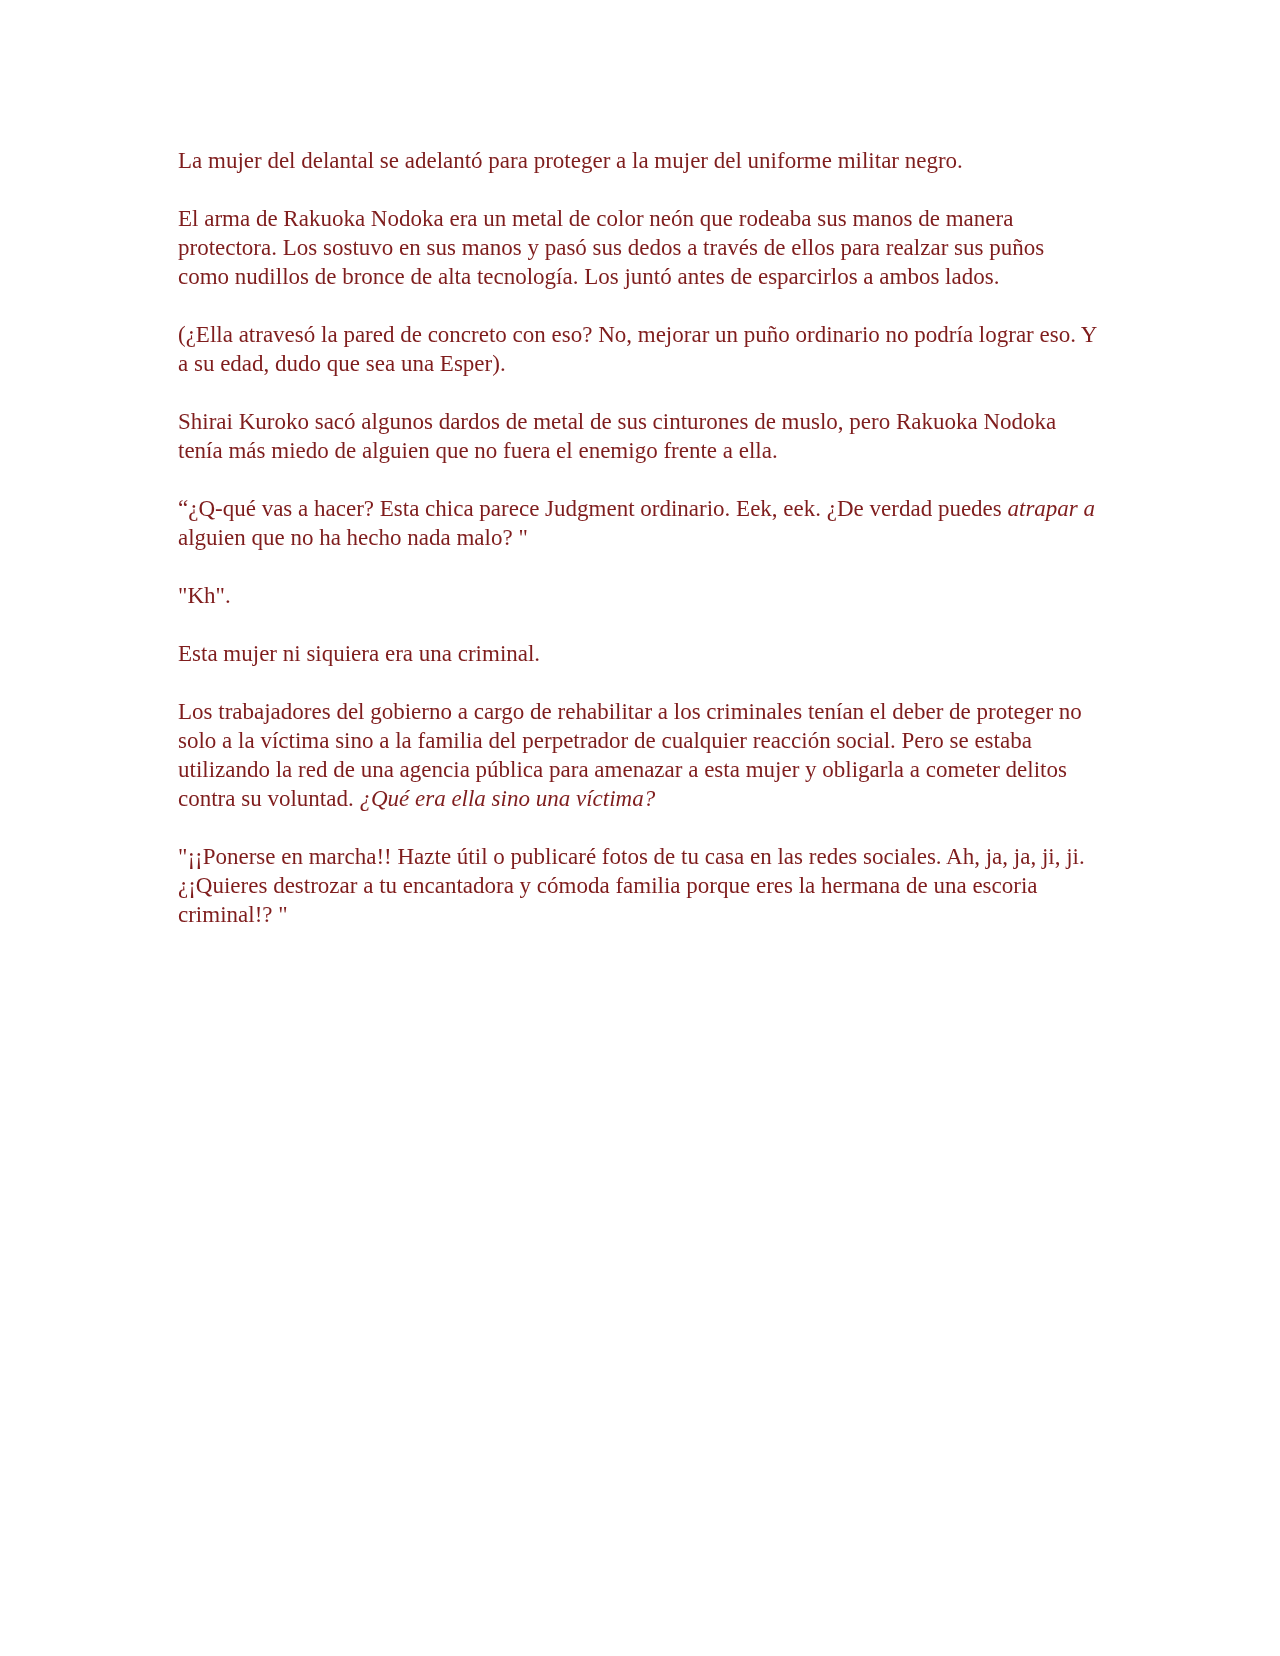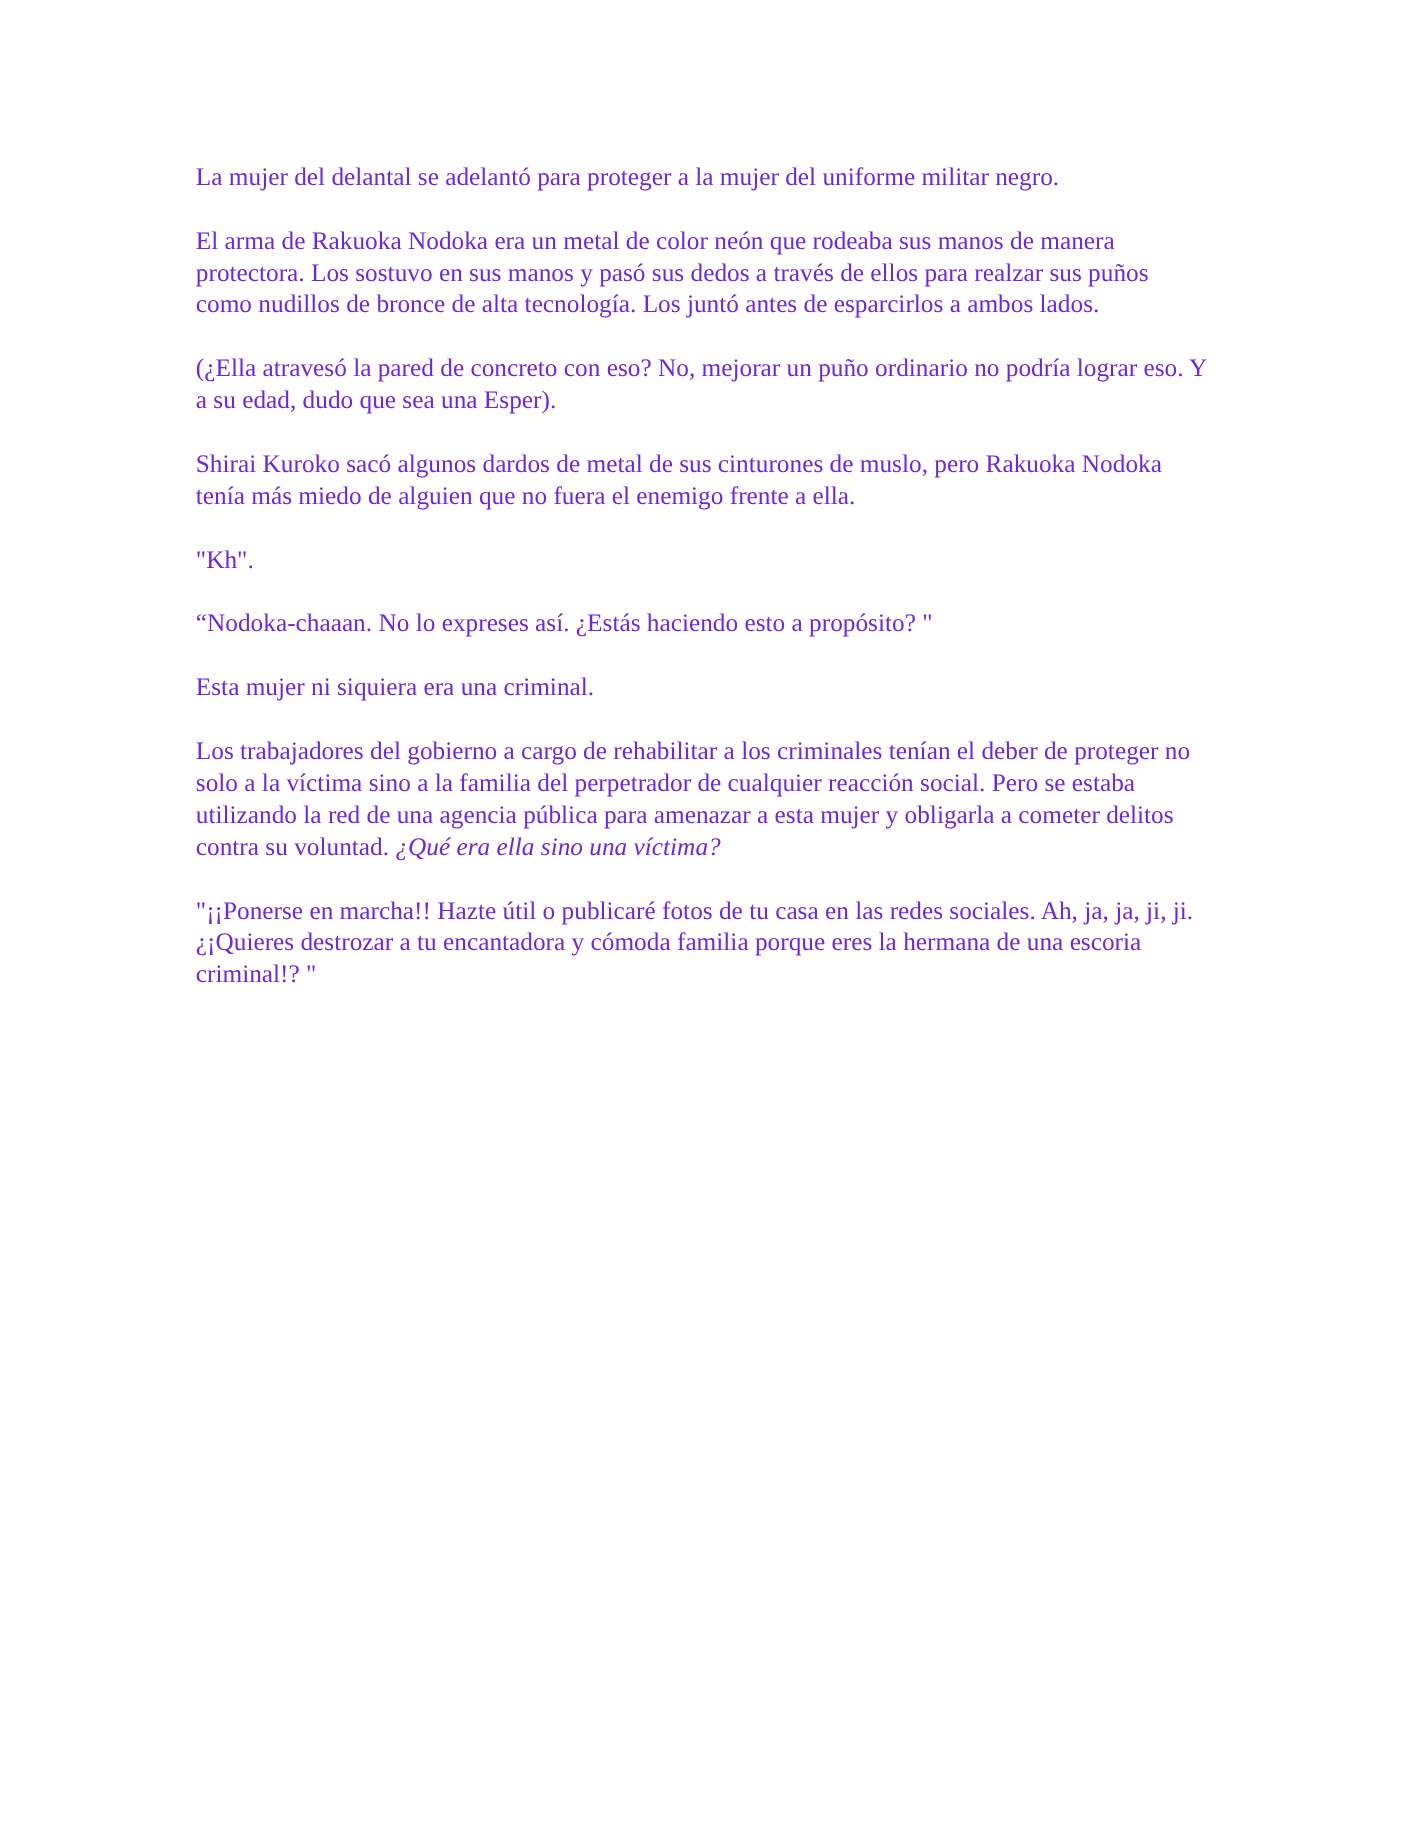--- a/index.html
+++ b/index.html
@@ -5,31 +5,31 @@
   html, body { margin: 0; padding: 0; background: #ffffff; }
   body { width: 1280px; height: 1656px; position: relative; overflow: hidden; }
   .page {
     position: absolute;
     left: 178px;
     top: 146px;
     width: 920px;
     font-family: "Liberation Serif", serif;
     font-size: 23px;
     line-height: 29px;
-    color: #6d28d9;
+    color: #7f1d1d;
   }
   .para { margin: 0 0 29px 0; }
   .ital { font-style: italic; }
 </style>
 </head>
 <body>
 
 <div class="page">
   <p class="para"><span>La mujer del delantal se adelantó para proteger a la mujer del uniforme militar negro.</span></p>
   <p class="para"><span>El arma de Rakuoka Nodoka era un metal de color neón que rodeaba sus manos de manera protectora. Los sostuvo en sus manos y pasó sus dedos a través de ellos para realzar sus puños como nudillos de bronce de alta tecnología. Los juntó antes de esparcirlos a ambos lados.</span></p>
   <p class="para"><span>(¿Ella atravesó la pared de concreto con eso? No, mejorar un puño ordinario no podría lograr eso. Y a su edad, dudo que sea una Esper).</span></p>
   <p class="para"><span>Shirai Kuroko sacó algunos dardos de metal de sus cinturones de muslo, pero Rakuoka Nodoka tenía más miedo de alguien que no fuera el enemigo frente a ella.</span></p>
+  <p class="para"><span>“¿Q-qué vas a hacer? Esta chica parece Judgment ordinario. Eek, eek. ¿De verdad puedes </span><span class="ital">atrapar a</span><span> alguien que no ha hecho nada malo? "</span></p>
   <p class="para"><span>"Kh".</span></p>
-  <p class="para"><span>“Nodoka-chaaan. No lo expreses así. ¿Estás haciendo esto a propósito? "</span></p>
   <p class="para"><span>Esta mujer ni siquiera era una criminal.</span></p>
   <p class="para"><span>Los trabajadores del gobierno a cargo de rehabilitar a los criminales tenían el deber de proteger no solo a la víctima sino a la familia del perpetrador de cualquier reacción social. Pero se estaba utilizando la red de una agencia pública para amenazar a esta mujer y obligarla a cometer delitos contra su voluntad. </span><span class="ital">¿Qué era ella sino una víctima?</span></p>
   <p class="para"><span>"¡¡Ponerse en marcha!! Hazte útil o publicaré fotos de tu casa en las redes sociales. Ah, ja, ja, ji, ji. ¿¡Quieres destrozar a tu encantadora y cómoda familia porque eres la hermana de una escoria criminal!? "</span></p>
 </div>
 
 </body></html>

